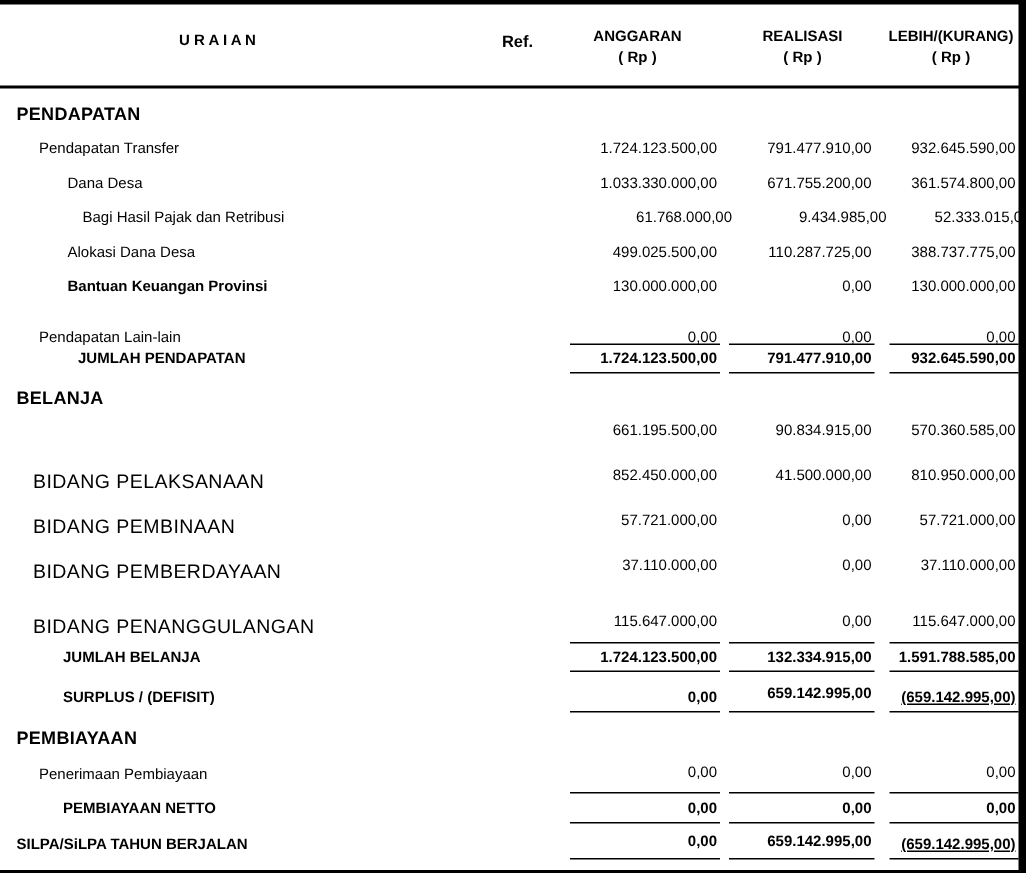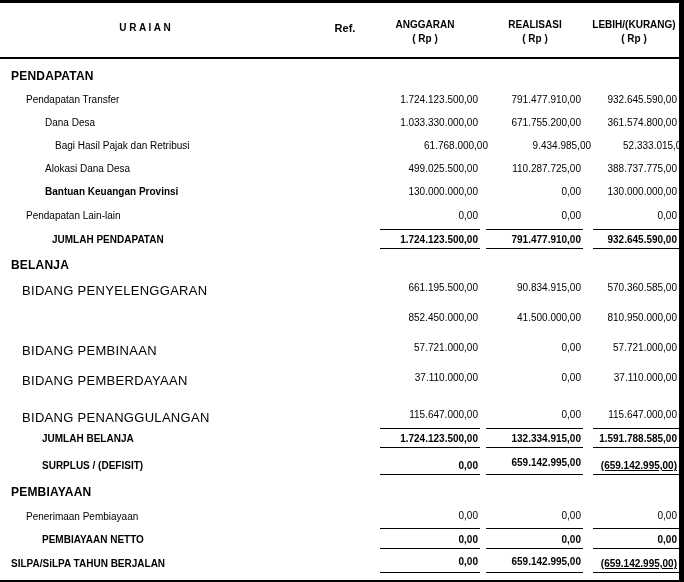--- a/index.html
+++ b/index.html
@@ -69,21 +69,21 @@
   <div class="num c1">499.025.500,00</div>
   <div class="num c2">110.287.725,00</div>
   <div class="num c3">388.737.775,00</div>
 </div>
 <div class="row" style="top:186px;">
   <div class="lbl" style="left:45px;font-weight:bold;">Bantuan Keuangan Provinsi</div>
   <div class="num c1">130.000.000,00</div>
   <div class="num c2">0,00</div>
   <div class="num c3">130.000.000,00</div>
 </div>
-<div class="row" style="top:210px;text-decoration:underline;">
+<div class="row" style="top:220px;text-decoration:underline;">
   <div class="lbl" style="left:26px;">Pendapatan Lain-lain</div>
   <div class="num c1">0,00</div>
   <div class="num c2">0,00</div>
   <div class="num c3">0,00</div>
 </div>
 
 <div class="line l1" style="top:229px;"></div>
 <div class="line l2" style="top:229px;"></div>
 <div class="line l3" style="top:229px;"></div>
 <div class="row" style="top:234px;">
@@ -92,26 +92,26 @@
   <div class="num b c2">791.477.910,00</div>
   <div class="num b c3">932.645.590,00</div>
 </div>
 <div class="line l1" style="top:248px;"></div>
 <div class="line l2" style="top:248px;"></div>
 <div class="line l3" style="top:248px;"></div>
 
 <div class="lbl sec" style="left:11px; top:258px;">BELANJA</div>
 
 <div class="row" style="top:282px;">
-  <div class="lbl big" style="left:22px; top:1px;">BIDANG PENYELENGGARAN</div>
   <div class="num c1">661.195.500,00</div>
   <div class="num c2">90.834.915,00</div>
   <div class="num c3">570.360.585,00</div>
 </div>
 <div class="row" style="top:312px;">
+  <div class="lbl big" style="left:22px; top:1px;">BIDANG PELAKSANAAN</div>
   <div class="num c1">852.450.000,00</div>
   <div class="num c2">41.500.000,00</div>
   <div class="num c3">810.950.000,00</div>
 </div>
 <div class="row" style="top:342px;">
   <div class="lbl big" style="left:22px; top:1px;">BIDANG PEMBINAAN</div>
   <div class="num c1">57.721.000,00</div>
   <div class="num c2">0,00</div>
   <div class="num c3">57.721.000,00</div>
 </div>

